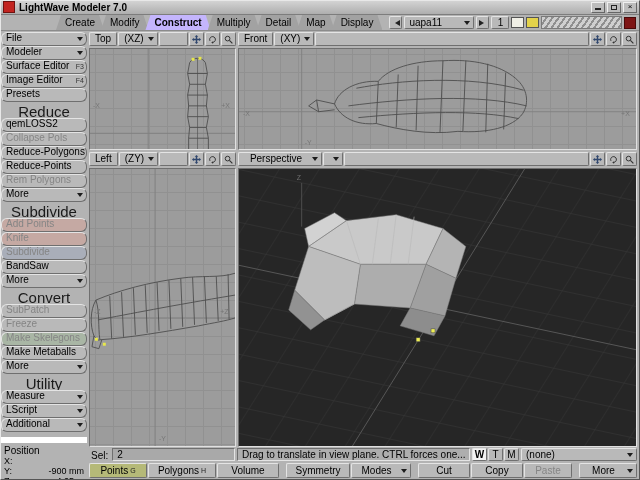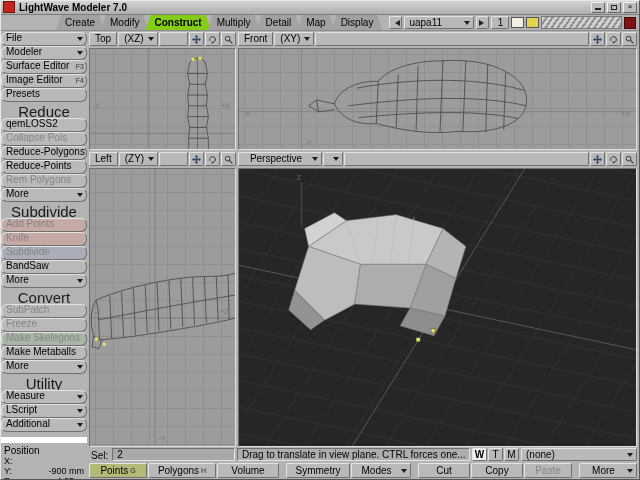--- a/index.html
+++ b/index.html
@@ -21,21 +21,21 @@
            font-size:8px;line-height:8px;text-align:center;position:relative;}
   .glyph-min{position:absolute;left:3px;right:3px;bottom:2px;border-bottom:2px solid #222;}
   .glyph-max{position:absolute;left:3px;right:3px;top:2px;bottom:2px;border:1px solid #222;}
 
   
   .tabbar{position:absolute;left:0;top:15px;width:640px;height:16px;box-sizing:border-box;
           display:flex;align-items:flex-end;padding-left:56px;background:#b3b3b3;
           border-bottom:1px solid #8b8b8b;}
   .tab{height:15px;line-height:15px;padding:0 9px;background:#a2a2a2;margin-right:-3px;
        clip-path:polygon(5px 0,calc(100% - 5px) 0,100% 100%,0 100%);white-space:nowrap;}
-  .tab.active{background:#84cc16;font-weight:bold;}
+  .tab.active{background:#c4b5fd;font-weight:bold;}
   .tab-tools{display:flex;align-items:center;gap:2px;flex:1;margin:0 4px 1px 10px;height:13px;}
   .tbtn{height:13px;box-sizing:border-box;background:#b9b9b9;border:1px solid;
         border-color:#e4e4e4 #6f6f6f #6f6f6f #e4e4e4;border-radius:2px;
         display:flex;align-items:center;justify-content:center;}
   .arrow-btn{width:13px;}
   .tri-l{width:0;height:0;border:3px solid transparent;border-right:5px solid #222;}
   .tri-r{width:0;height:0;border:3px solid transparent;border-left:5px solid #222;}
   .preset{width:70px;position:relative;padding:0 12px 0 4px;justify-content:flex-start;}
   .num-field{width:18px;}
   .swatch{width:13px;height:11px;border:1px solid #555;box-sizing:border-box;}

